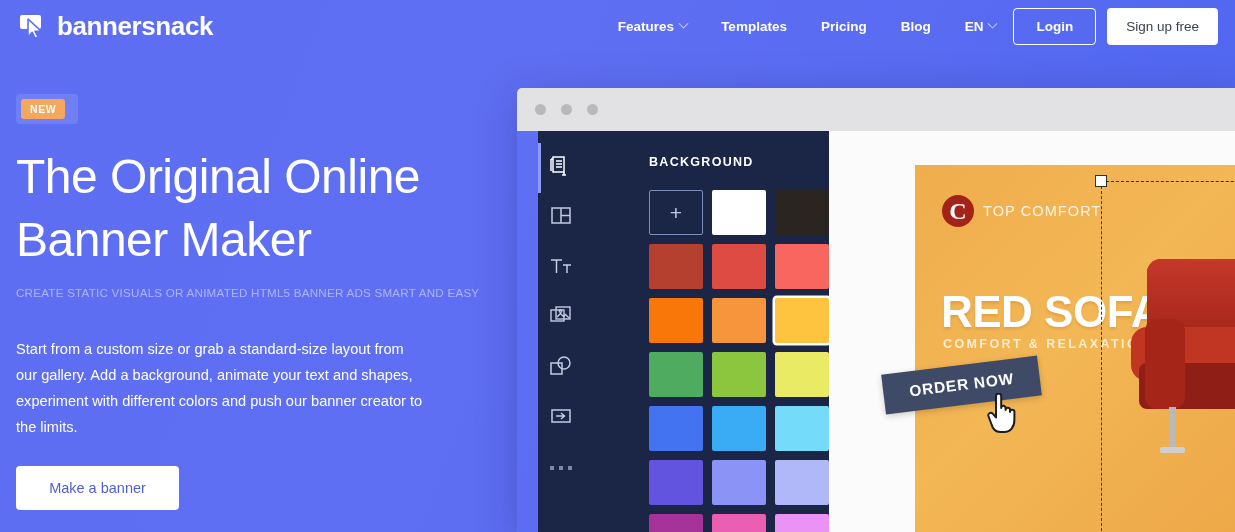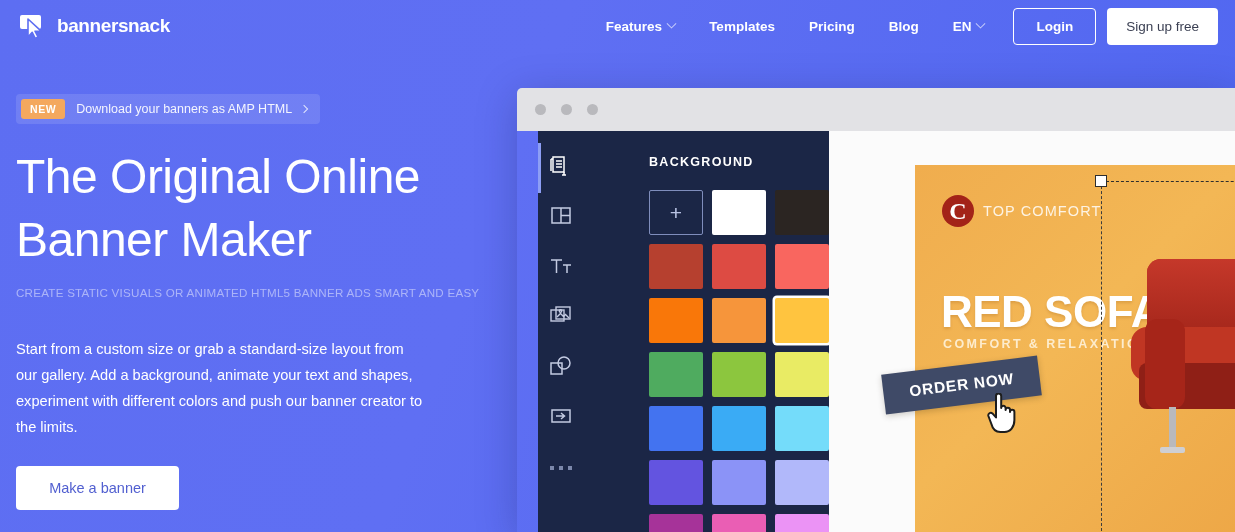--- a/index.html
+++ b/index.html
@@ -14,38 +14,38 @@
   .header {
     position:absolute; top:0; left:0; width:1235px; height:52px;
     display:flex; align-items:center; z-index:40;
   }
   .logo-wrap {
     display:flex; align-items:center; gap:9px;
     margin-left:18px; cursor:pointer;
   }
   .logo-mark { width:30px; height:30px; position:relative; }
   .logo-text {
-    color:#ffffff; font-size:19px; font-weight:bold;
+    color:#ffffff; font-size:26px; font-weight:bold;
     letter-spacing:-0.4px;
   }
 
   .nav { display:flex; align-items:center; margin-left:auto; margin-right:17px; gap:0; }
   .nav-item {
     color:#ffffff; font-size:13.5px; font-weight:bold;
     padding:0 17px; cursor:pointer; white-space:nowrap;
     display:flex; align-items:center; gap:6px;
   }
   .caret {
     display:inline-block; width:7px; height:7px;
     border-right:1.4px solid rgba(255,255,255,.65);
     border-bottom:1.4px solid rgba(255,255,255,.65);
     transform:rotate(45deg) translate(-2px,-2px);
   }
   .btn-login {
-    margin-left:12px; border:1.5px solid #ffffff; border-radius:4px;
+    margin-left:0; border:1.5px solid #ffffff; border-radius:4px;
     color:#ffffff; font-size:13.5px; font-weight:bold;
     padding:0 22px; height:37px; display:flex; align-items:center;
     justify-content:center; cursor:pointer; background:transparent;
   }
   .btn-signup {
     margin-left:11px; background:#ffffff; border-radius:4px;
     color:#3a3f52; font-size:13.5px; font-weight:normal;
     padding:0 19px; height:37px; display:flex; align-items:center;
     justify-content:center; cursor:pointer; border:none;
   }
@@ -259,24 +259,20 @@
     </div>
     <div class="btn-login">Login</div>
     <div class="btn-signup">Sign up free</div>
   </nav>
 </div>
 
 <div class="hero">
 
   <div class="promo">
     <span class="promo-badge">NEW</span>
-    <span class="promo-text">
-      <span>Download your banners as AMP HTML</span>
-      <i class="promo-arrow"></i>
-    </span>
   </div>
 
   <h1 class="headline">
     <span>The Original Online</span><br>
     <span>Banner Maker</span>
   </h1>
 
   <div class="subhead">CREATE STATIC VISUALS OR ANIMATED HTML5 BANNER ADS SMART AND EASY</div>
 
   <p class="body-copy">Start from a custom size or grab a standard-size layout from our gallery. Add a background, animate your text and shapes, experiment with different colors and push our banner creator to the limits.</p>

